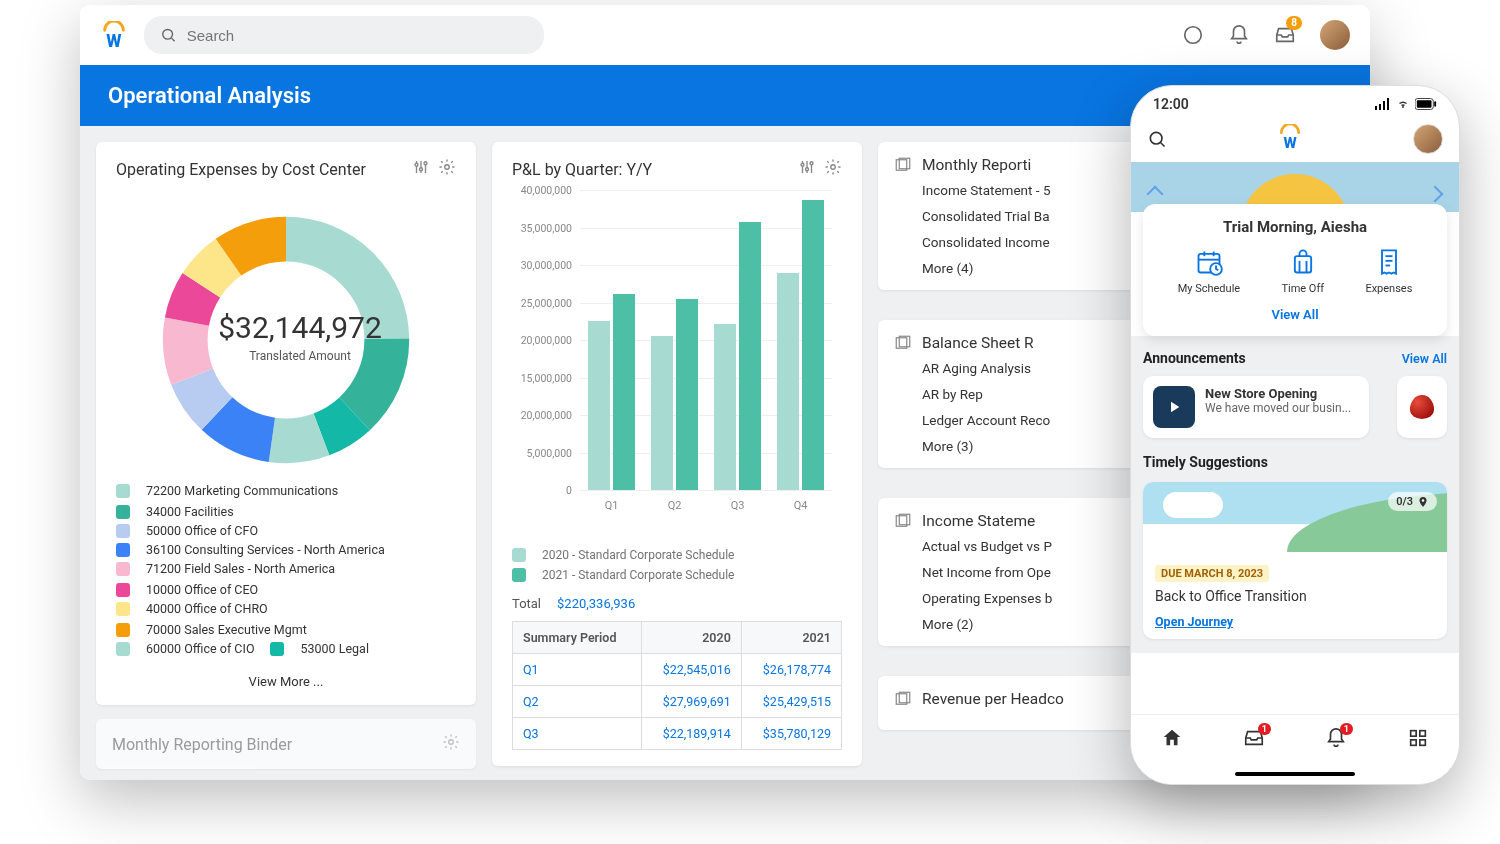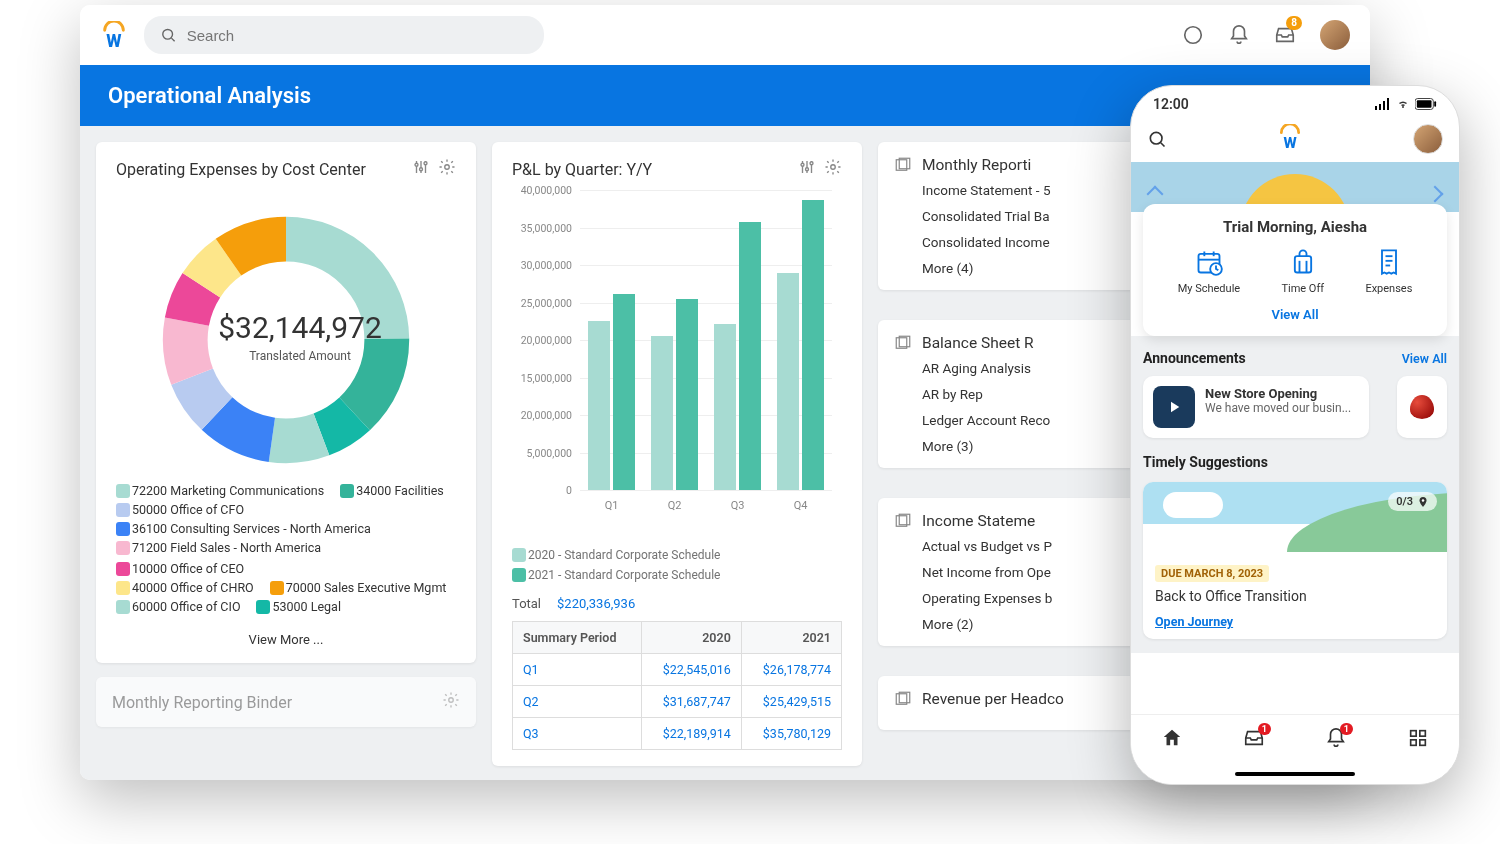--- a/index.html
+++ b/index.html
@@ -24,21 +24,21 @@
 .card-tools svg { width: 18px; height: 18px; }
 .col-left { width: 380px; display: flex; flex-direction: column; gap: 14px; }
 .col-mid { width: 370px; }
 .col-right { flex: 1; display: flex; flex-direction: column; gap: 30px; }
 .donut-wrap { display: flex; flex-direction: column; align-items: center; padding: 10px 0 0; }
 .donut-center { margin-top: -170px; text-align: center; pointer-events: none; margin-left: 28px; }
 .donut-amount { font-size: 30px; font-weight: 400; color: #333; }
 .donut-sub { font-size: 12px; color: #555; margin-top: 4px; }
 .legend { margin-top: 120px; font-size: 12.5px; color: #333; }
 .legend-row { display: flex; flex-wrap: wrap; gap: 6px 16px; margin-bottom: 4px; }
-.legend-item { display: flex; align-items: center; gap: 2px; }
+.legend-item { display: flex; align-items: center; gap: 16px; }
 .sw { width: 14px; height: 14px; border-radius: 3px; }
 .viewmore { text-align: center; font-size: 13px; color: #333; margin-top: 14px; }
 .barchart-wrap { height: 350px; }
 .barchart { position: relative; height: 330px; padding-left: 68px; padding-bottom: 30px; }
 .grid-row { position: absolute; left: 68px; right: 10px; border-top: 1px solid #eee; height: 0; }
 .ylabel { position: absolute; left: 0; font-size: 10.5px; color: #888; width: 60px; text-align: right; transform: translateY(-50%); }
 .bars-area { position: absolute; left: 68px; right: 10px; bottom: 30px; top: 0; display: flex; justify-content: space-around; align-items: flex-end; }
 .bar-group { display: flex; gap: 3px; align-items: flex-end; }
 .bar { width: 22px; }
 .b2020 { background: #a7dbd2; }
@@ -329,21 +329,21 @@
             </tr>
               </thead>
             <tbody id="sum-body">
                 <tr>
                   <td class="q">Q1</td>
                   <td class="num">$22,545,016</td>
                   <td class="num">$26,178,774</td>
                 </tr>
                 <tr>
                   <td class="q">Q2</td>
-                  <td class="num">$31,687,747</td>
+                  <td class="num">$27,969,691</td>
                   <td class="num">$25,429,515</td>
                 </tr>
                 <tr>
                   <td class="q">Q3</td>
                   <td class="num">$22,189,914</td>
                   <td class="num">$35,780,129</td>
                 </tr>
               </tbody>
           </table>
         </div>

